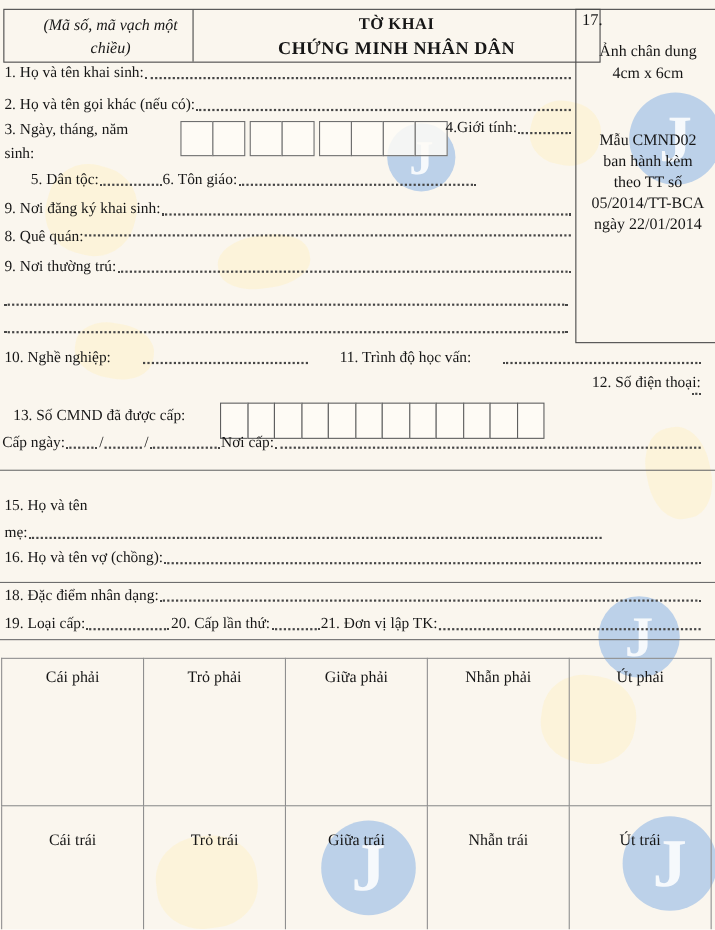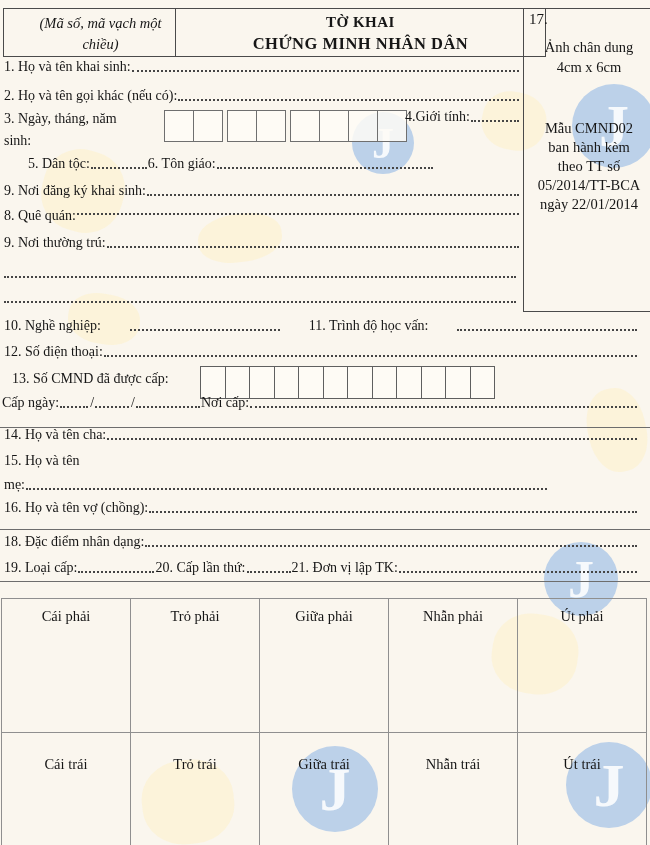--- a/index.html
+++ b/index.html
@@ -168,21 +168,21 @@
     <span class="dots"></span>
   </div>
 
   <div class="line" style="left:4px;top:315px;right:12px;gap:28px;">
     <span class="lbl">10. Nghề nghiệp:</span>
       <span class="dots fx" style="width:150px;"></span>
       <span class="lbl">11. Trình độ học vấn:</span>
       <span class="dots"></span>
   </div>
 
-  <div class="line" style="left:4px;top:341px;right:12px;">
+  <div class="line" style="left:4px;top:341px;right:12px;flex-direction:column;">
     <span class="lbl">12. Số điện thoại:</span>
       <span class="dots"></span>
   </div>
 
   <div class="line" style="left:12px;top:368px;align-items:flex-end;">
     <span class="lbl">13. Số CMND đã được cấp:</span>
   </div>
   <div class="boxgroup" style="left:200px;top:366px;">
     <div class="c2"></div>
       <div class="c2"></div>
@@ -203,24 +203,20 @@
       <span class="slash">/</span>
       <span class="dots fx" style="width:34px;"></span>
       <span class="slash">/</span>
       <span class="dots fx" style="width:64px;"></span>
       <span class="lbl">Nơi cấp:</span>
       <span class="dots"></span>
   </div>
 
   <div class="sep" style="top:427px;"></div>
 
-  <div class="line" style="left:4px;top:424px;right:12px;">
-    <span class="lbl">14. Họ và tên cha:</span>
-      <span class="dots"></span>
-  </div>
 
   <div class="line" style="left:4px;top:450px;">
     <span class="lbl">15. Họ và tên</span>
   </div>
   <div class="line" style="left:4px;top:474px;right:102px;">
     <span class="lbl">mẹ:</span>
       <span class="dots"></span>
   </div>
 
   <div class="line" style="left:4px;top:497px;right:12px;">

